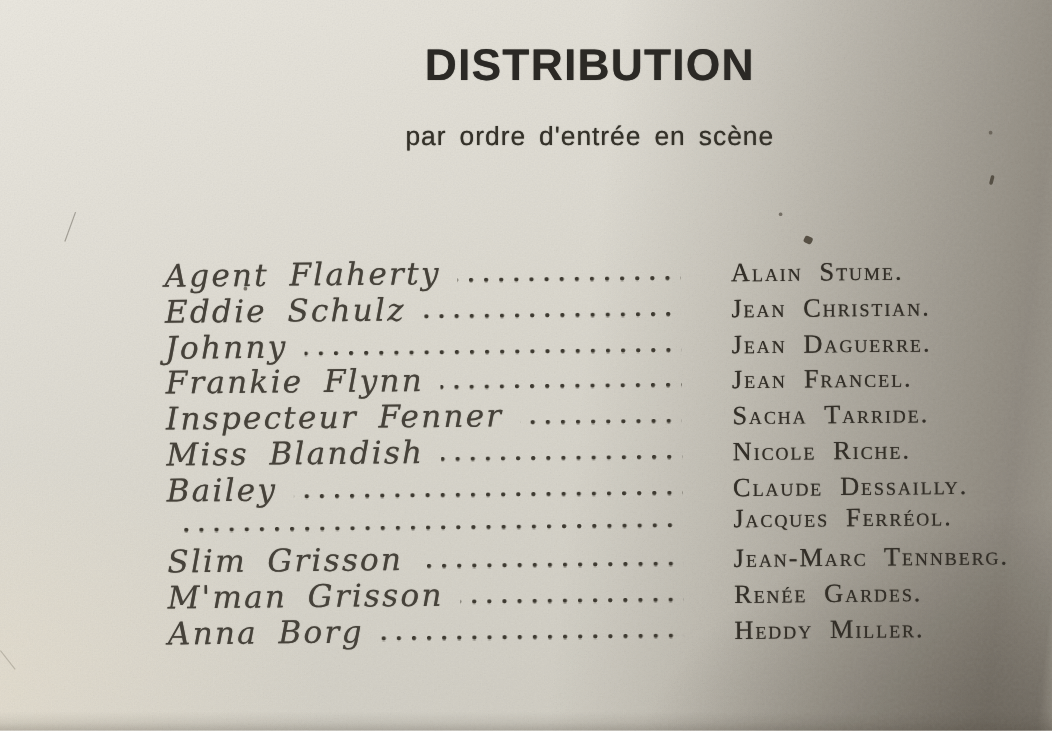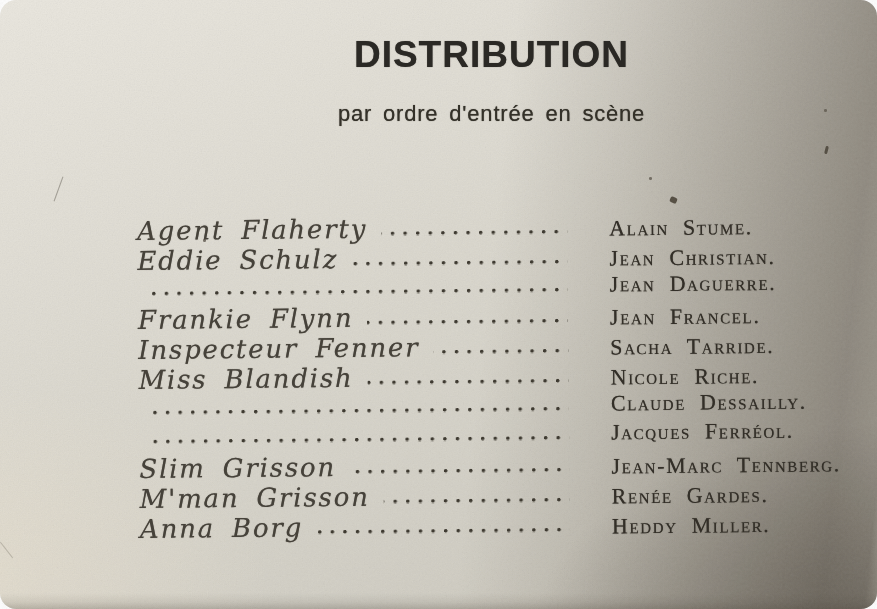--- a/index.html
+++ b/index.html
@@ -23,21 +23,20 @@
         rgba(72,64,53,0)   55%,
         rgba(72,64,53,0.14) 68%,
         rgba(72,64,53,0.33) 82%,
         rgba(66,58,48,0.48) 94%,
         rgba(66,58,48,0.40) 98.6%,
         rgba(150,140,124,0.25) 100%),
       
       radial-gradient(60% 55% at -5% 95%, rgba(240,230,210,0.45) 0%, rgba(240,230,210,0) 60%),
       
       linear-gradient(155deg, #e9e6de 0%, #e0ddd4 28%, #d8d5cb 52%, #d2cfc5 72%, #cac6bb 100%);
-    border-radius: 16px;
   }
 
   .grain {
     position: absolute; inset: 0;
     mix-blend-mode: multiply;
     opacity: 0.11;
     pointer-events: none;
   }
   .grain2 {
     position: absolute; inset: 0;
@@ -174,20 +173,21 @@
   <div class="cast-row">
     <div class="cast-left">
       <span class="character">Eddie Schulz</span>
       <span class="leader"></span>
     </div>
     <span class="actor">Jean Christian.</span>
   </div>
 
   <div class="cast-row">
     <div class="cast-left">
+      <span class="character">Johnny</span>
       <span class="leader"></span>
     </div>
     <span class="actor">Jean Daguerre.</span>
   </div>
 
   <div class="cast-row">
     <div class="cast-left">
       <span class="character">Frankie Flynn</span>
       <span class="leader"></span>
     </div>
@@ -205,20 +205,21 @@
   <div class="cast-row">
     <div class="cast-left">
       <span class="character">Miss Blandish</span>
       <span class="leader"></span>
     </div>
     <span class="actor">Nicole Riche.</span>
   </div>
 
   <div class="cast-row">
     <div class="cast-left">
+      <span class="character">Bailey</span>
       <span class="leader"></span>
     </div>
     <span class="actor">Claude Dessailly.</span>
   </div>
 
   <div class="cast-row">
     <div class="cast-left">
       <span class="leader"></span>
     </div>
     <span class="actor">Jacques Ferréol.</span>

